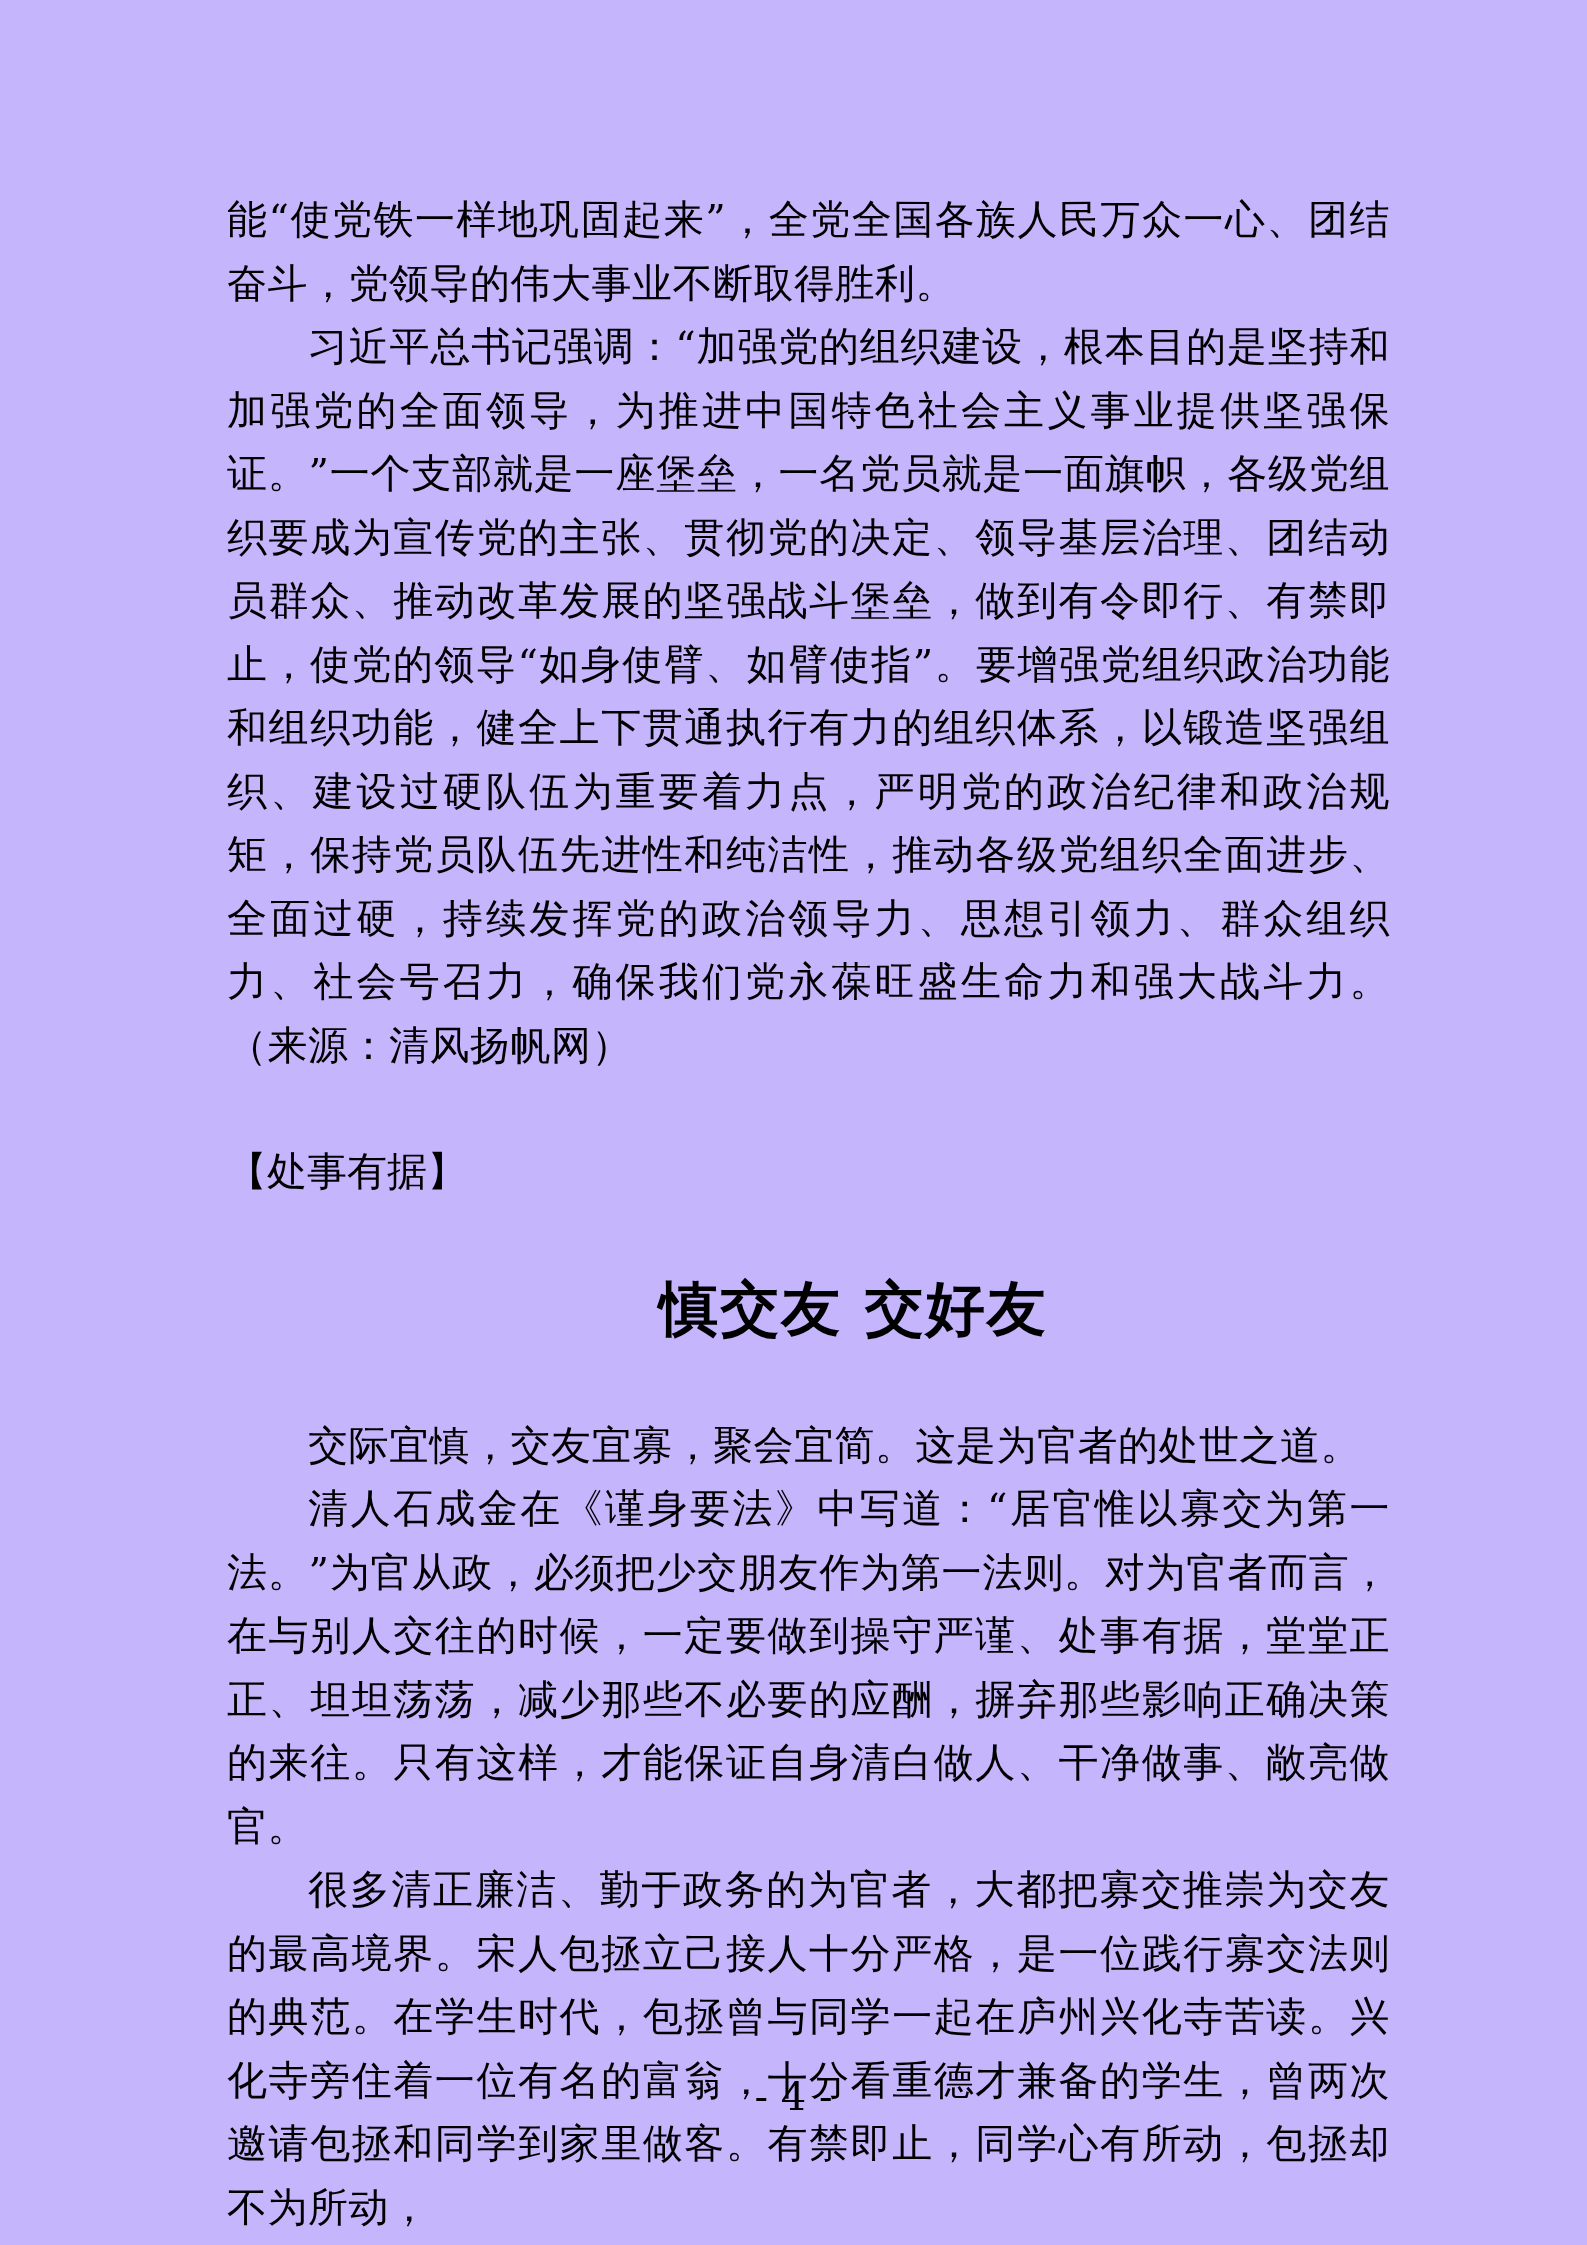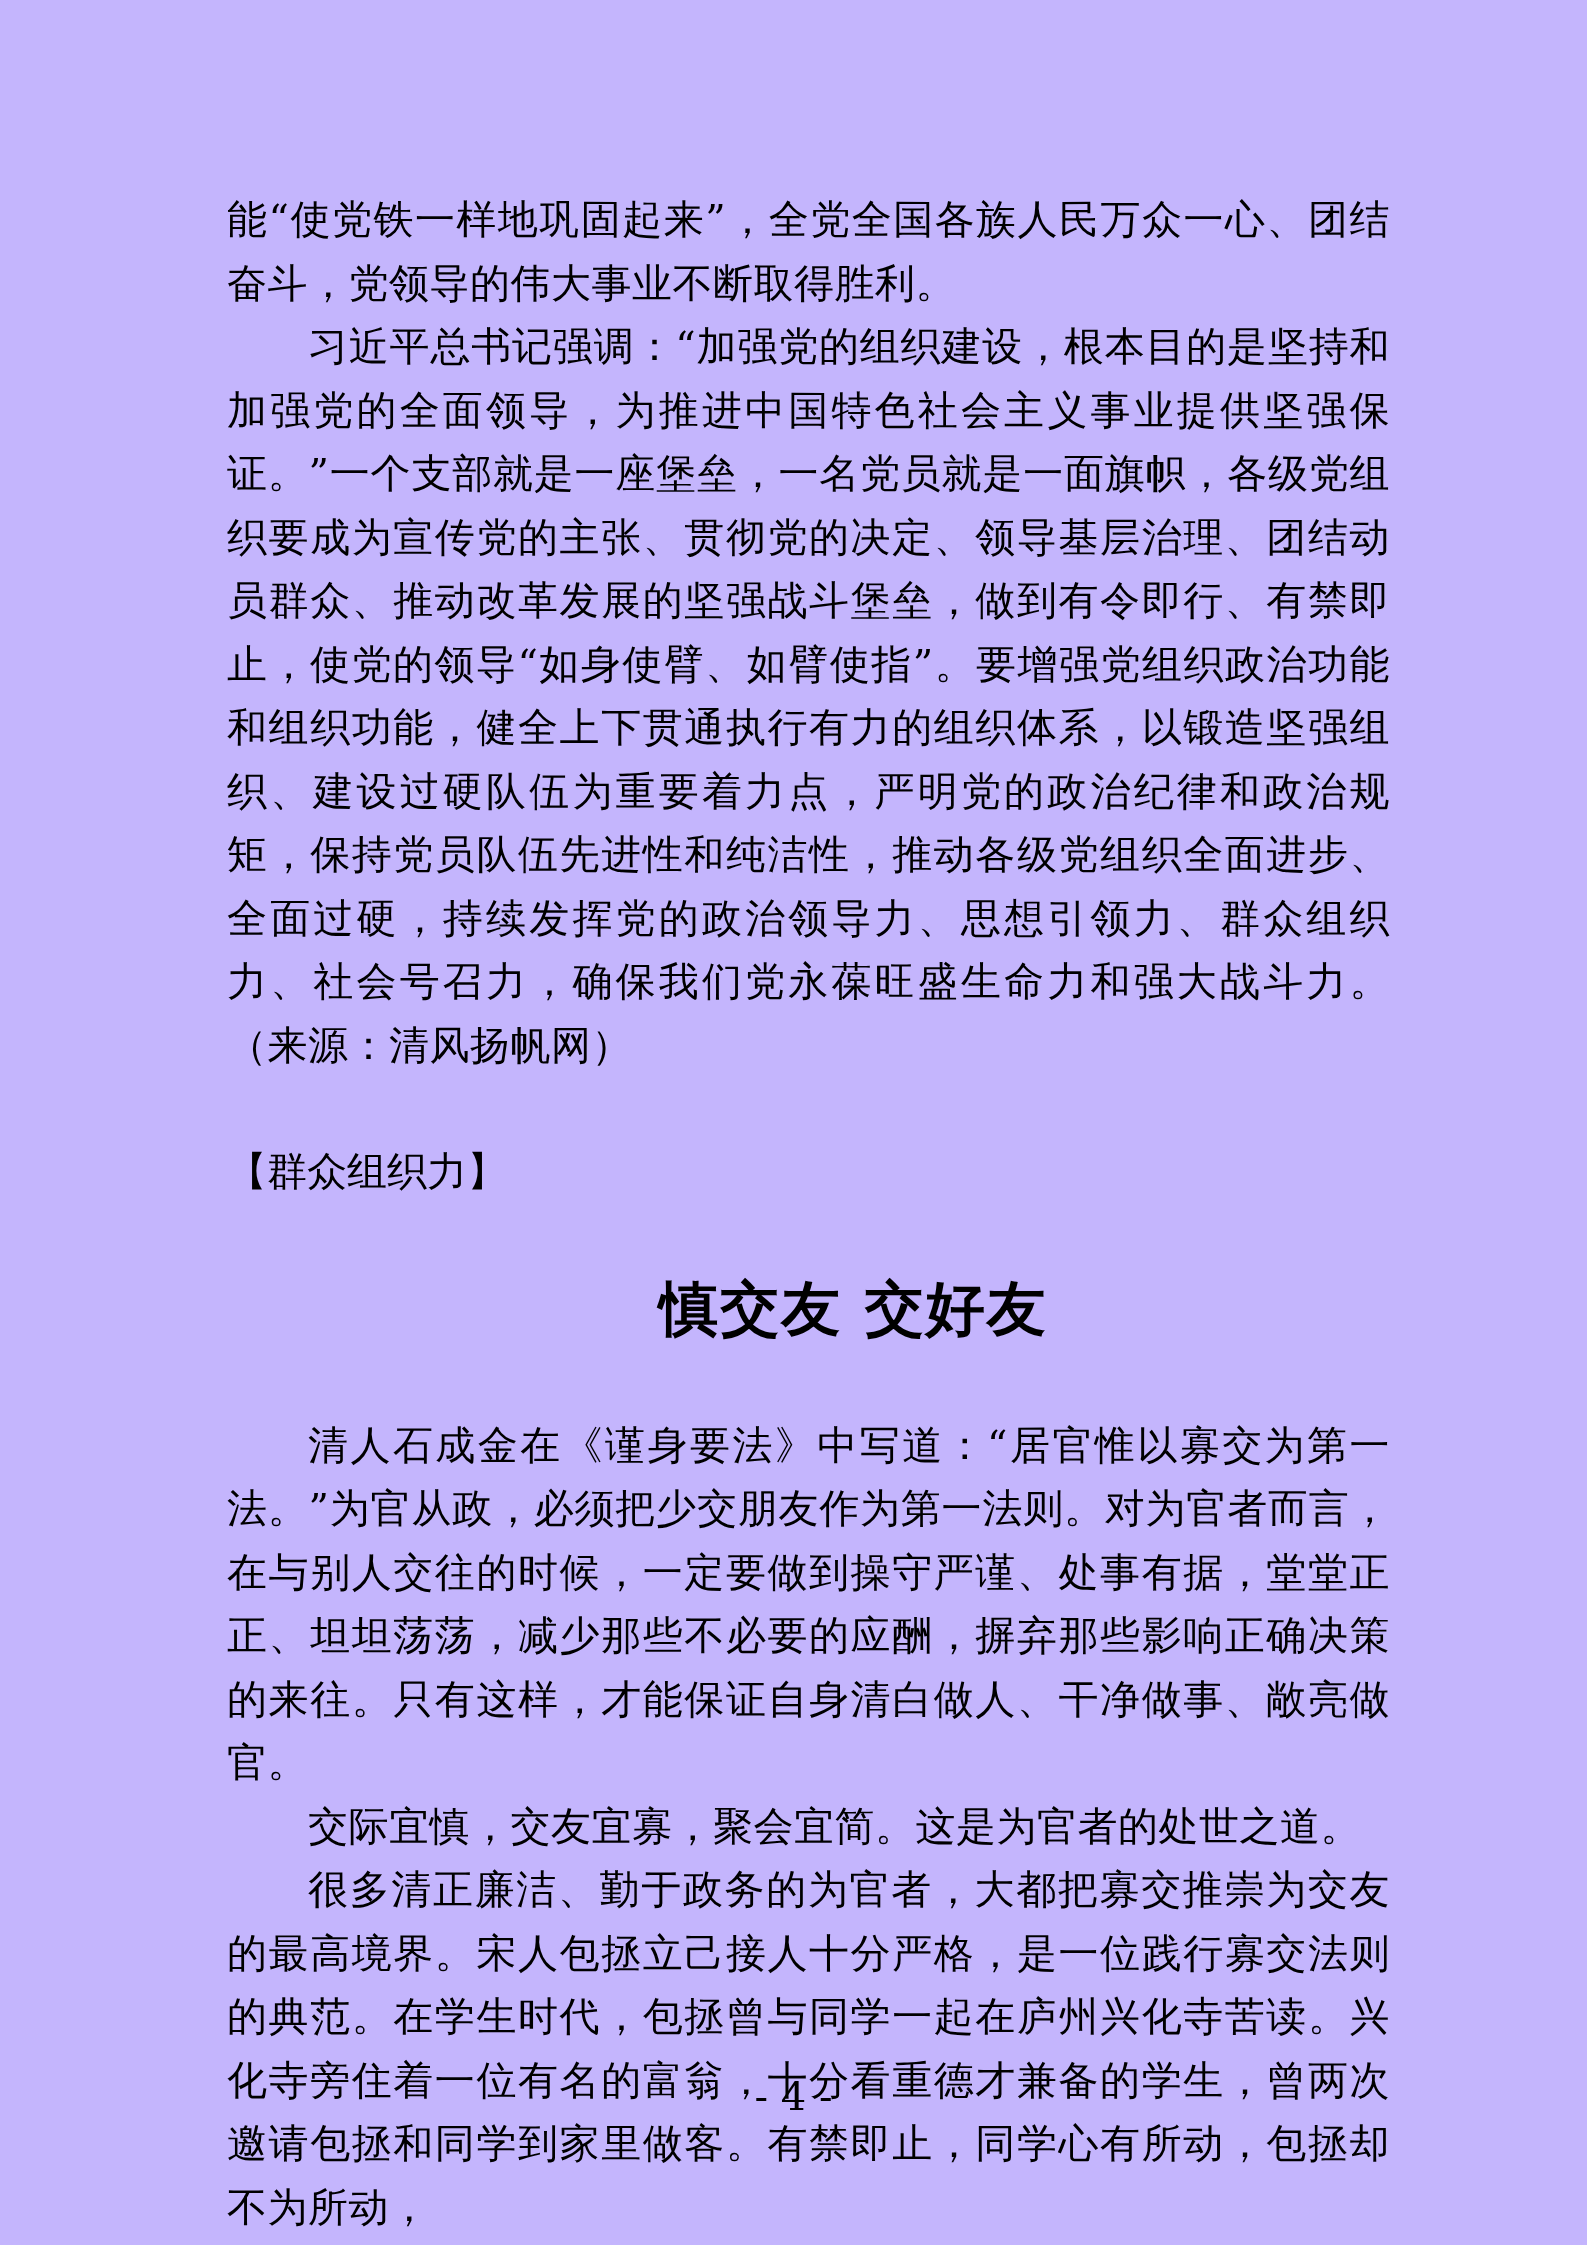--- a/index.html
+++ b/index.html
@@ -70,31 +70,31 @@
 <div class="page">
 
   <div class="content">
 
     <p class="para">能“使党铁一样地巩固起来”，全党全国各族人民万众一心、团结奋斗，党领导的伟大事业不断取得胜利。</p>
 
     <p class="para indent">习近平总书记强调：“加强党的组织建设，根本目的是坚持和加强党的全面领导，为推进中国特色社会主义事业提供坚强保证。”一个支部就是一座堡垒，一名党员就是一面旗帜，各级党组织要成为宣传党的主张、贯彻党的决定、领导基层治理、团结动员群众、推动改革发展的坚强战斗堡垒，做到有令即行、有禁即止，使党的领导“如身使臂、如臂使指”。要增强党组织政治功能和组织功能，健全上下贯通执行有力的组织体系，以锻造坚强组织、建设过硬队伍为重要着力点，严明党的政治纪律和政治规矩，保持党员队伍先进性和纯洁性，推动各级党组织全面进步、全面过硬，持续发挥党的政治领导力、思想引领力、群众组织力、社会号召力，确保我们党永葆旺盛生命力和强大战斗力。（来源：清风扬帆网）</p>
 
     <div class="spacer"></div>
 
-    <p class="section-label">【群众组织力】</p>
+    <p class="section-label">【处事有据】</p>
 
     <div class="spacer"></div>
 
     <h1 class="article-title">慎交友 交好友</h1>
 
     <div class="spacer"></div>
 
+    <p class="para indent">交际宜慎，交友宜寡，聚会宜简。这是为官者的处世之道。</p>
+
     <p class="para indent">清人石成金在《谨身要法》中写道：“居官惟以寡交为第一法。”为官从政，必须把少交朋友作为第一法则。对为官者而言，在与别人交往的时候，一定要做到操守严谨、处事有据，堂堂正正、坦坦荡荡，减少那些不必要的应酬，摒弃那些影响正确决策的来往。只有这样，才能保证自身清白做人、干净做事、敞亮做官。</p>
-
-    <p class="para indent">交际宜慎，交友宜寡，聚会宜简。这是为官者的处世之道。</p>
 
     <p class="para indent">很多清正廉洁、勤于政务的为官者，大都把寡交推崇为交友的最高境界。宋人包拯立己接人十分严格，是一位践行寡交法则的典范。在学生时代，包拯曾与同学一起在庐州兴化寺苦读。兴化寺旁住着一位有名的富翁，十分看重德才兼备的学生，曾两次邀请包拯和同学到家里做客。有禁即止，同学心有所动，包拯却不为所动，</p>
 
   </div>
 
   <div class="footer">- 4 -</div>
 
 </div>
 
 </body></html>

